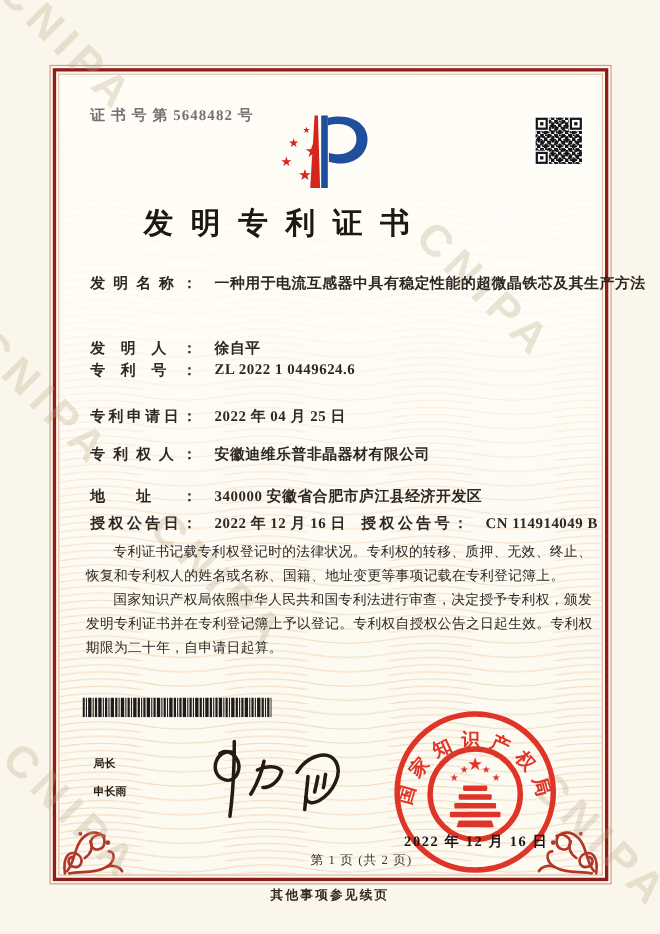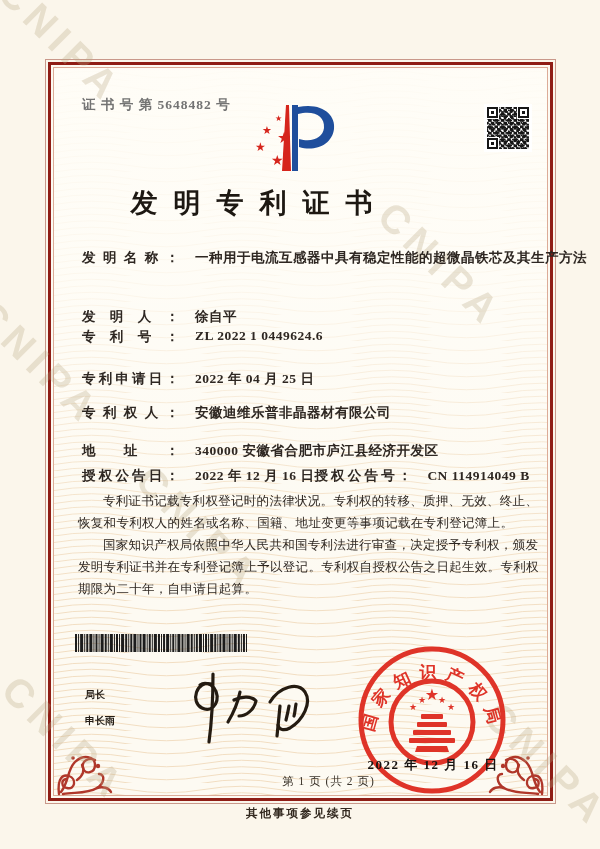--- a/index.html
+++ b/index.html
@@ -46,21 +46,21 @@
       repeating-conic-gradient(#161616 0% 25%,transparent 0% 50%) 1px 2px/6.4px 6.4px;
   }
   .finder{position:absolute;width:11px;height:11px;border:2px solid #161616;background:#fff;box-sizing:border-box;box-shadow:0 0 0 1px #fff;}
   .finder i{position:absolute;left:2px;top:2px;width:3px;height:3px;background:#161616;display:block;}
   .finder.tl{left:0;top:0;} .finder.tr{right:0;top:0;} .finder.bl{left:0;bottom:0;}
   .title{left:48px;top:185px;width:407px;text-align:center;font-size:27px;font-weight:bold;
          letter-spacing:16px;padding-left:16px;box-sizing:border-box;color:#1d1812;}
   .row{left:82px;width:465px;font-size:13.5px;font-weight:bold;color:#2e2722;white-space:nowrap;}
   .lbl{display:inline-block;width:97px;text-align:justify;text-align-last:justify;vertical-align:top;}
   .val{display:inline-block;margin-left:16px;letter-spacing:0.5px;}
-  .grant2{margin-left:0;}
+  .grant2{margin-left:14px;}
   .paras{left:78px;top:490px;width:463px;font-size:12.5px;line-height:22px;color:#2e2722;}
   .paras p{margin:0;text-indent:2em;letter-spacing:0.3px;}
   .barcode{left:75px;top:634px;width:172px;height:18px;}
   .director{left:85px;top:682px;font-size:10px;font-weight:bold;line-height:26px;color:#231c15;}
   .signature{left:182px;top:668px;width:132px;height:80px;}
   .seal{left:355px;top:644px;width:154px;height:152px;}
   .seal-date{left:358px;top:756px;width:150px;text-align:center;font-size:13px;font-weight:bold;
              letter-spacing:1.5px;color:#181310;}
   .page-info{left:48px;top:774px;width:561px;text-align:center;font-size:11.5px;color:#3a332a;letter-spacing:1px;}
   .cont-note{left:0;top:806px;width:600px;text-align:center;font-size:11.5px;font-weight:bold;color:#33291f;letter-spacing:2px;}

